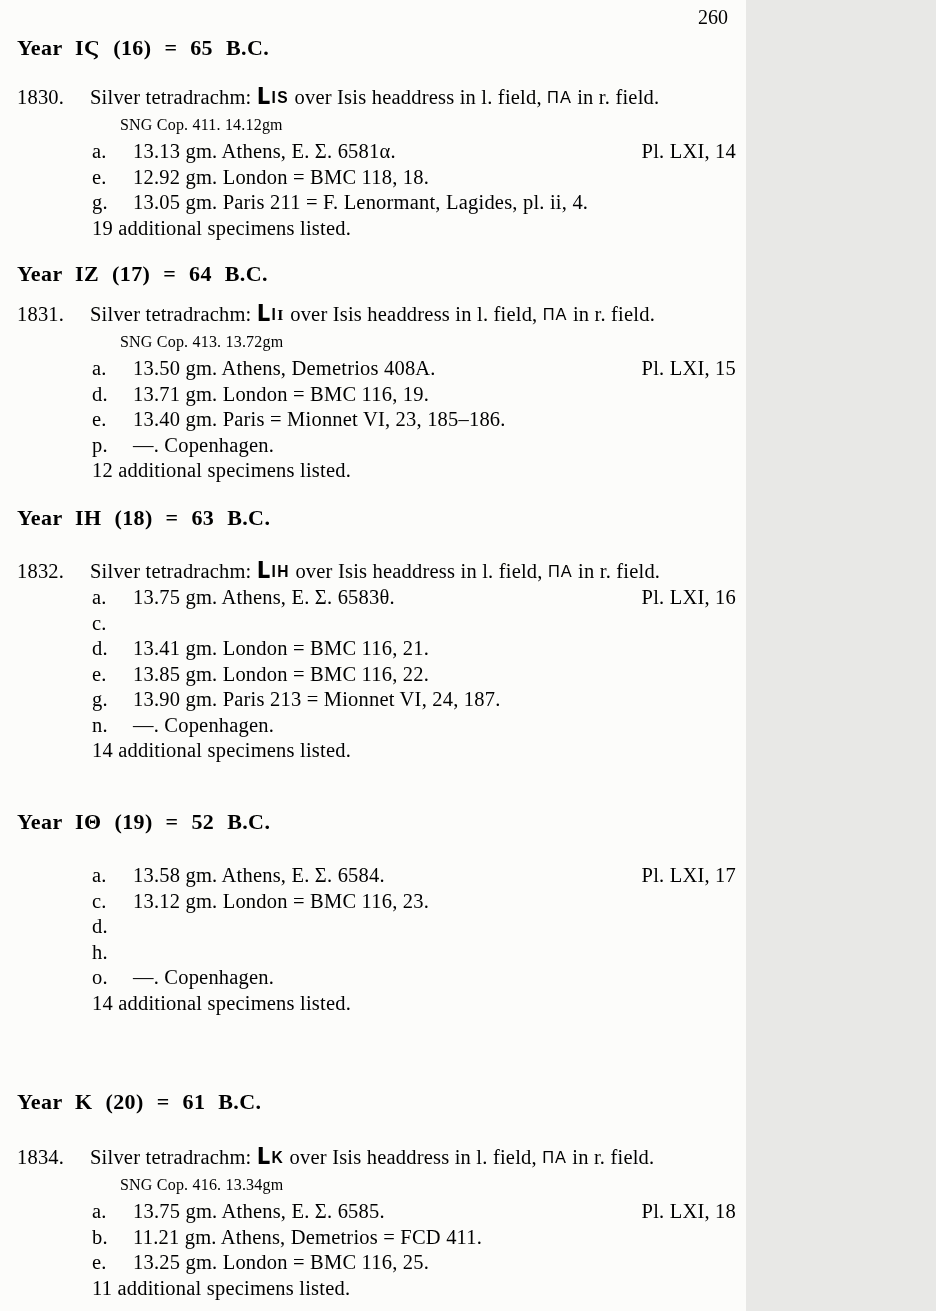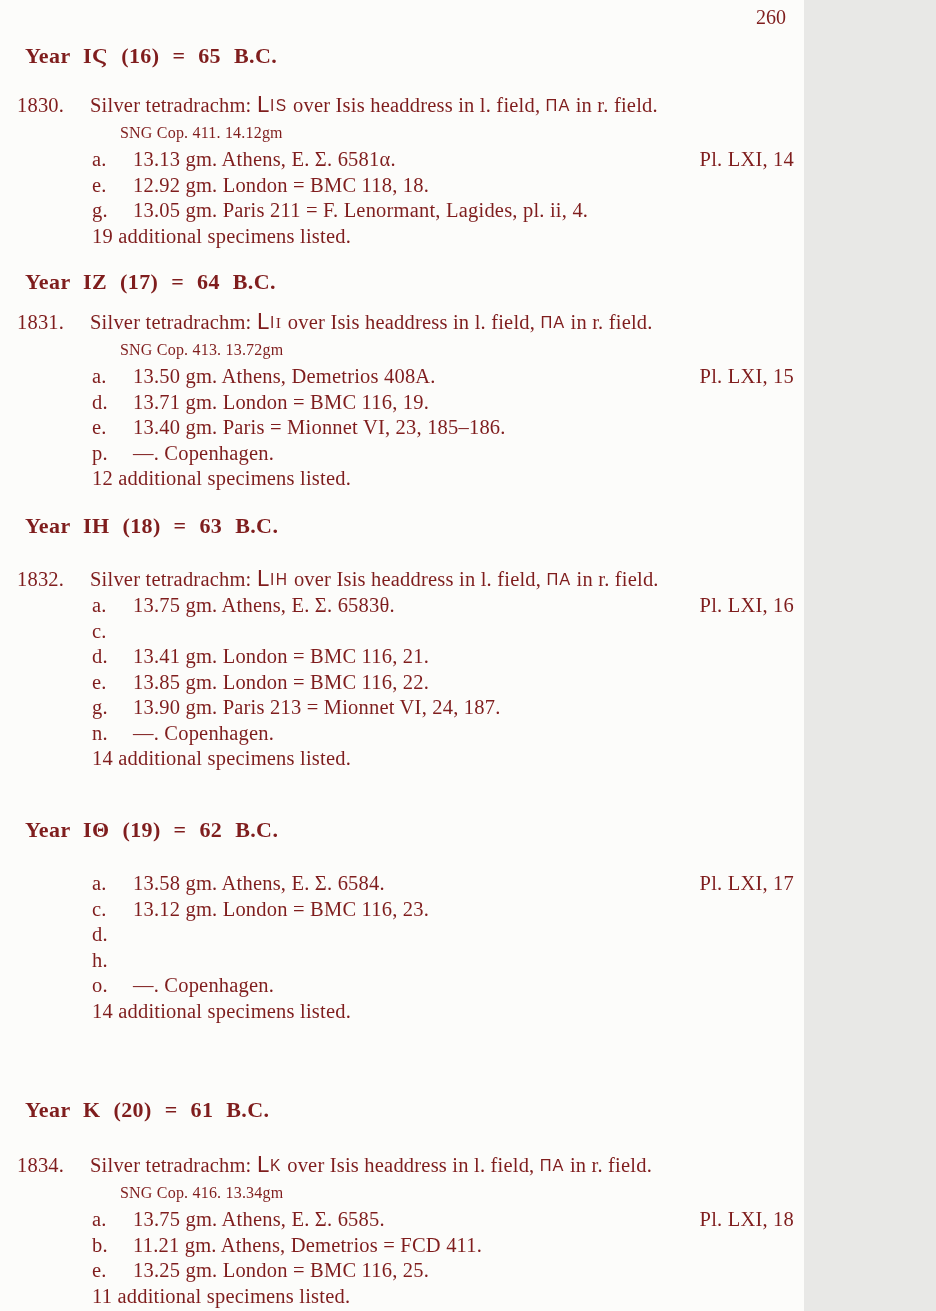--- a/index.html
+++ b/index.html
@@ -1,54 +1,54 @@
 <!DOCTYPE html>
 <html><head>
 <meta charset="utf-8">
 <style>
   html,body{margin:0;padding:0;}
   body{background:#e8e8e6;}
   .page{
     position:relative;
-    width:804px;height:1311px;
+    width:746px;height:1311px;
     background:#fcfcfa;
-    color:#7f1d1d;
+    color:#000000;
     font-family:"Liberation Serif","DejaVu Serif",serif;
     overflow:hidden;
   }
   .pagenum{
     position:absolute;top:6px;right:18px;
     font-size:20px;
   }
   .section{position:absolute;left:17px;right:10px;}
   #s1{top:34px}
   #s2{top:260px}
   #s3{top:504px}
   #s4{top:808px}
   #s5{top:1088px}
   .heading{
-    margin:8px;
+    margin:0;
     font-size:22px;font-weight:bold;
     line-height:28px;
     word-spacing:7px;letter-spacing:0.4px;
   }
   .mb13{margin-bottom:13px}
   .mb22{margin-bottom:22px}
   .mb26{margin-bottom:26px}
   .mb27{margin-bottom:27px}
   .mb28{margin-bottom:28px}
   .entry-line{display:flex;font-size:20.5px;line-height:26px;letter-spacing:0.2px;}
   .entry-num{flex:0 0 73px;}
   .entry-desc{flex:1;}
   .ref{margin-left:103px;font-size:16px;line-height:28px;letter-spacing:0.2px;}
   .spec{display:flex;position:relative;margin-left:75px;font-size:20.5px;line-height:25.5px;letter-spacing:0.2px;}
   .spec .letter{flex:0 0 41px;}
   .spec .plate{position:absolute;right:0;top:0;}
   .additional{margin-left:75px;font-size:20.5px;line-height:25.5px;letter-spacing:0.2px;}
-  .insc{font-family:"Liberation Sans","DejaVu Sans",sans-serif;white-space:nowrap;}
+  .insc{font-family:"Liberation Sans","DejaVu Sans",sans-serif;white-space:nowrap;font-weight:bold;}
   .insc .lsym{font-size:1.05em;}
   .insc .small{font-size:0.76em;letter-spacing:1.5px;margin-left:1px;vertical-align:0.06em;}
   .insc .serifpart{font-family:"Liberation Serif","DejaVu Serif",serif;margin-left:0;}
   .pa{font-family:"Liberation Sans","DejaVu Sans",sans-serif;font-size:0.8em;letter-spacing:1px;vertical-align:0.04em;}
 </style>
 </head>
 <body>
 
 <div class="page">
 
@@ -155,21 +155,21 @@
       </div>
       <div class="spec">
         <span class="letter">n.</span>
         <span class="spectext">—. Copenhagen.</span>
       </div>
       <div class="additional">14 additional specimens listed.</div>
     </div>
   </section>
 
   <section class="section" id="s4">
-    <h2 class="heading mb27">Year IΘ (19) = 62 B.C.</h2>
+    <h2 class="heading mb27">Year IΘ (19) = 52 B.C.</h2>
     <div class="entry">
       <div class="spec">
         <span class="letter">a.</span>
         <span class="spectext">13.58 gm. Athens, E. Σ. 6584.</span>
         <span class="plate">Pl. LXI, 17</span>
       </div>
       <div class="spec">
         <span class="letter">c.</span>
         <span class="spectext">13.12 gm. London = BMC 116, 23.</span>
       </div>

